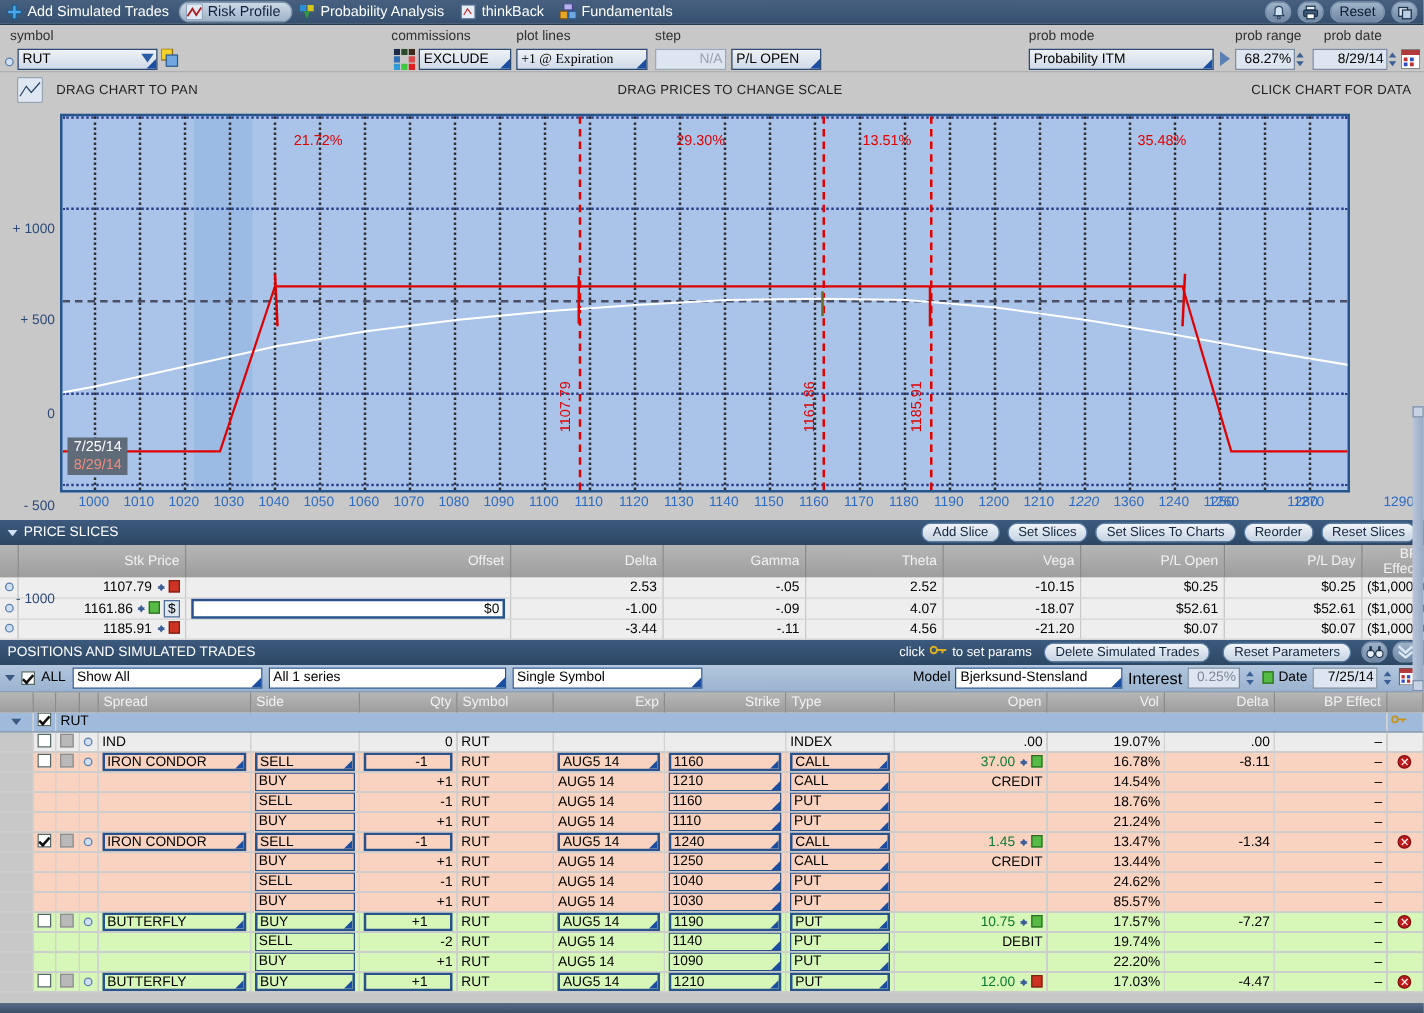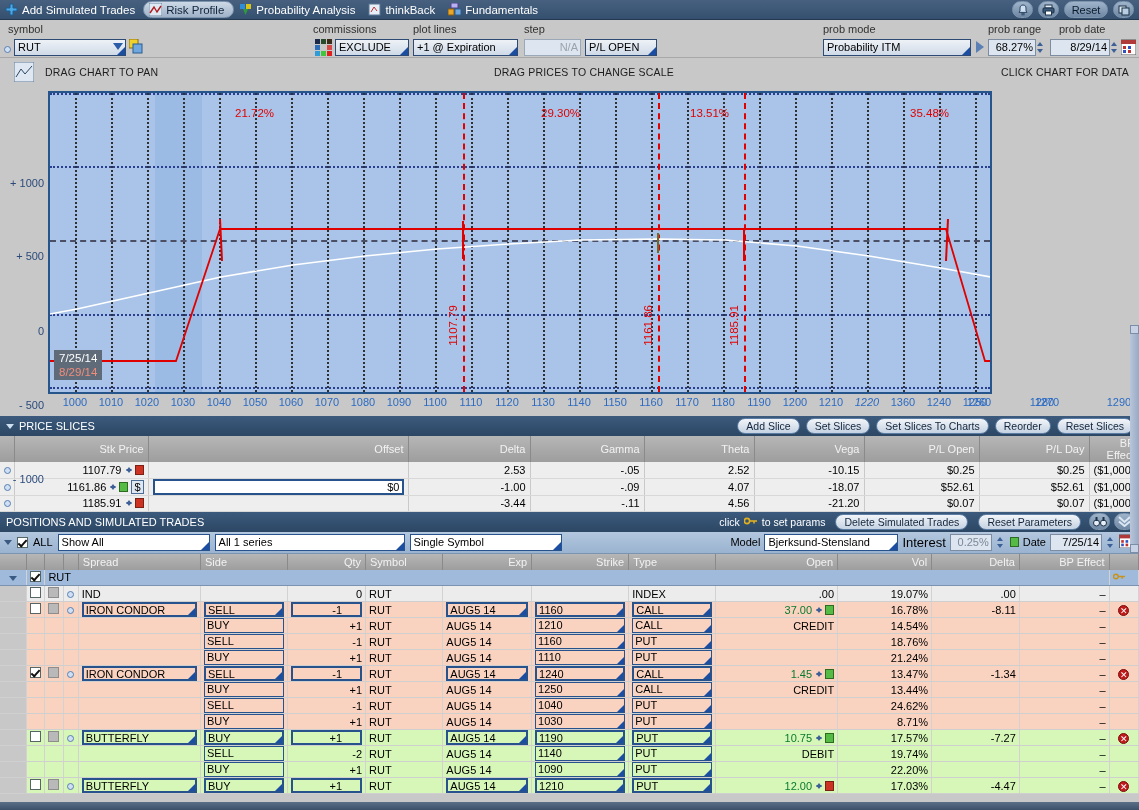--- a/index.html
+++ b/index.html
@@ -44,21 +44,21 @@
   .spinarr{ width:9px;height:17px; display:inline-block; position:relative; vertical-align:top;}
   .spinarr:before,.spinarr:after{content:"";position:absolute;left:1px;border-style:solid;}
   .spinarr:before{top:3px;border-width:0 3.5px 4px 3.5px;border-color:transparent transparent #3b5f96 transparent;}
   .spinarr:after{bottom:3px;border-width:4px 3.5px 0 3.5px;border-color:#3b5f96 transparent transparent transparent;}
   
   #hints { height:28px; position:relative; background:#c8c8c8;}
   #hints .h { position:absolute; top:8px; font-size:10.5px; color:#1d1d1d; letter-spacing:.2px;}
   
   #chartwrap { position:relative; height:330px; background:#c8c8c8; }
   #plot {
-    position:absolute; left:48px; top:5px; width:944px; height:303px;
+    position:absolute; left:48px; top:5px; width:1032px; height:303px;
     background:#a9c4e8; border:2px solid #26558c; overflow:hidden;
   }
   #plot .band { position:absolute; top:0; bottom:0; background:#9cbbe4; }
   .hgrid { position:absolute; left:0; right:0; height:0;
            border-top:2px dotted #2b3f8f; }
   .hgrid.zero { border-top:2px dashed #4a4f66; }
   .vgrid { position:absolute; top:0; bottom:0; width:0; border-left:2px dotted #303030; }
   .vred  { position:absolute; top:0; bottom:0; width:0; border-left:2px dashed #e00000; }
   .ylab { position:absolute; left:0; width:44px; text-align:right; font-size:11px; color:#2b4a7a;}
   .xlab { position:absolute; text-align:center; font-size:11px; color:#2b6bc4; width:40px;}
@@ -212,21 +212,21 @@
         <rect x="12" y="6" width="5" height="5" fill="#d84a4a"></rect>
       <rect x="0" y="12" width="5" height="5" fill="#2f9bd8"></rect>
         <rect x="6" y="12" width="5" height="5" fill="#3fc83f"></rect>
         <rect x="12" y="12" width="5" height="5" fill="#e02020"></rect>
     </svg>
   </span>
   <div class="combo" style="position:absolute;left:335px;top:19px;width:74px;">
     <span>EXCLUDE</span>
   </div>
   <div class="plabel" style="left:413px;top:3px;">plot lines</div>
-  <div class="combo" style="position:absolute;left:413px;top:19px;width:105px;">
+  <div class="combo" style="position:absolute;left:413px;top:19px;width:105px;font-family:Liberation Serif, serif;">
     <span>+1 @ Expiration</span>
   </div>
   <div class="plabel" style="left:524px;top:3px;">step</div>
   <div class="spin" style="position:absolute;left:524px;top:19px;width:57px;color:#9aa2ad;background:#dde6f0;border:1px solid #9aa8b8;">
     <span>N/A</span>
   </div>
   <div class="combo" style="position:absolute;left:585px;top:19px;width:72px;">
     <span>P/L OPEN</span>
   </div>
 
@@ -821,21 +821,21 @@
     <td class="cell-cond r">+1</td>
     <td class="cell-cond">RUT</td>
     <td class="cell-cond">AUG5 14</td>
     <td class="cell-cond">
             <span class="boxed drop">1030</span>
           </td>
     <td class="cell-cond">
             <span class="boxed drop">PUT</span>
           </td>
     <td class="cell-cond r"></td>
-    <td class="cell-cond r">8.71%</td>
+    <td class="cell-cond r">85.57%</td>
     <td class="cell-cond r"></td>
     <td class="cell-cond r">–</td>
     <td class="cell-cond"></td>
   </tr>
 
   <tr>
     <td style="background:#c8c8c8"></td>
     <td class="cell-bfly"><span class="chk"></span></td>
     <td class="cell-bfly"><span style="display:inline-block;width:11px;height:11px;background:#b9b9b9;border:1px solid #8d8d8d;"></span></td>
     <td class="cell-bfly"><span class="bullet"></span></td>

